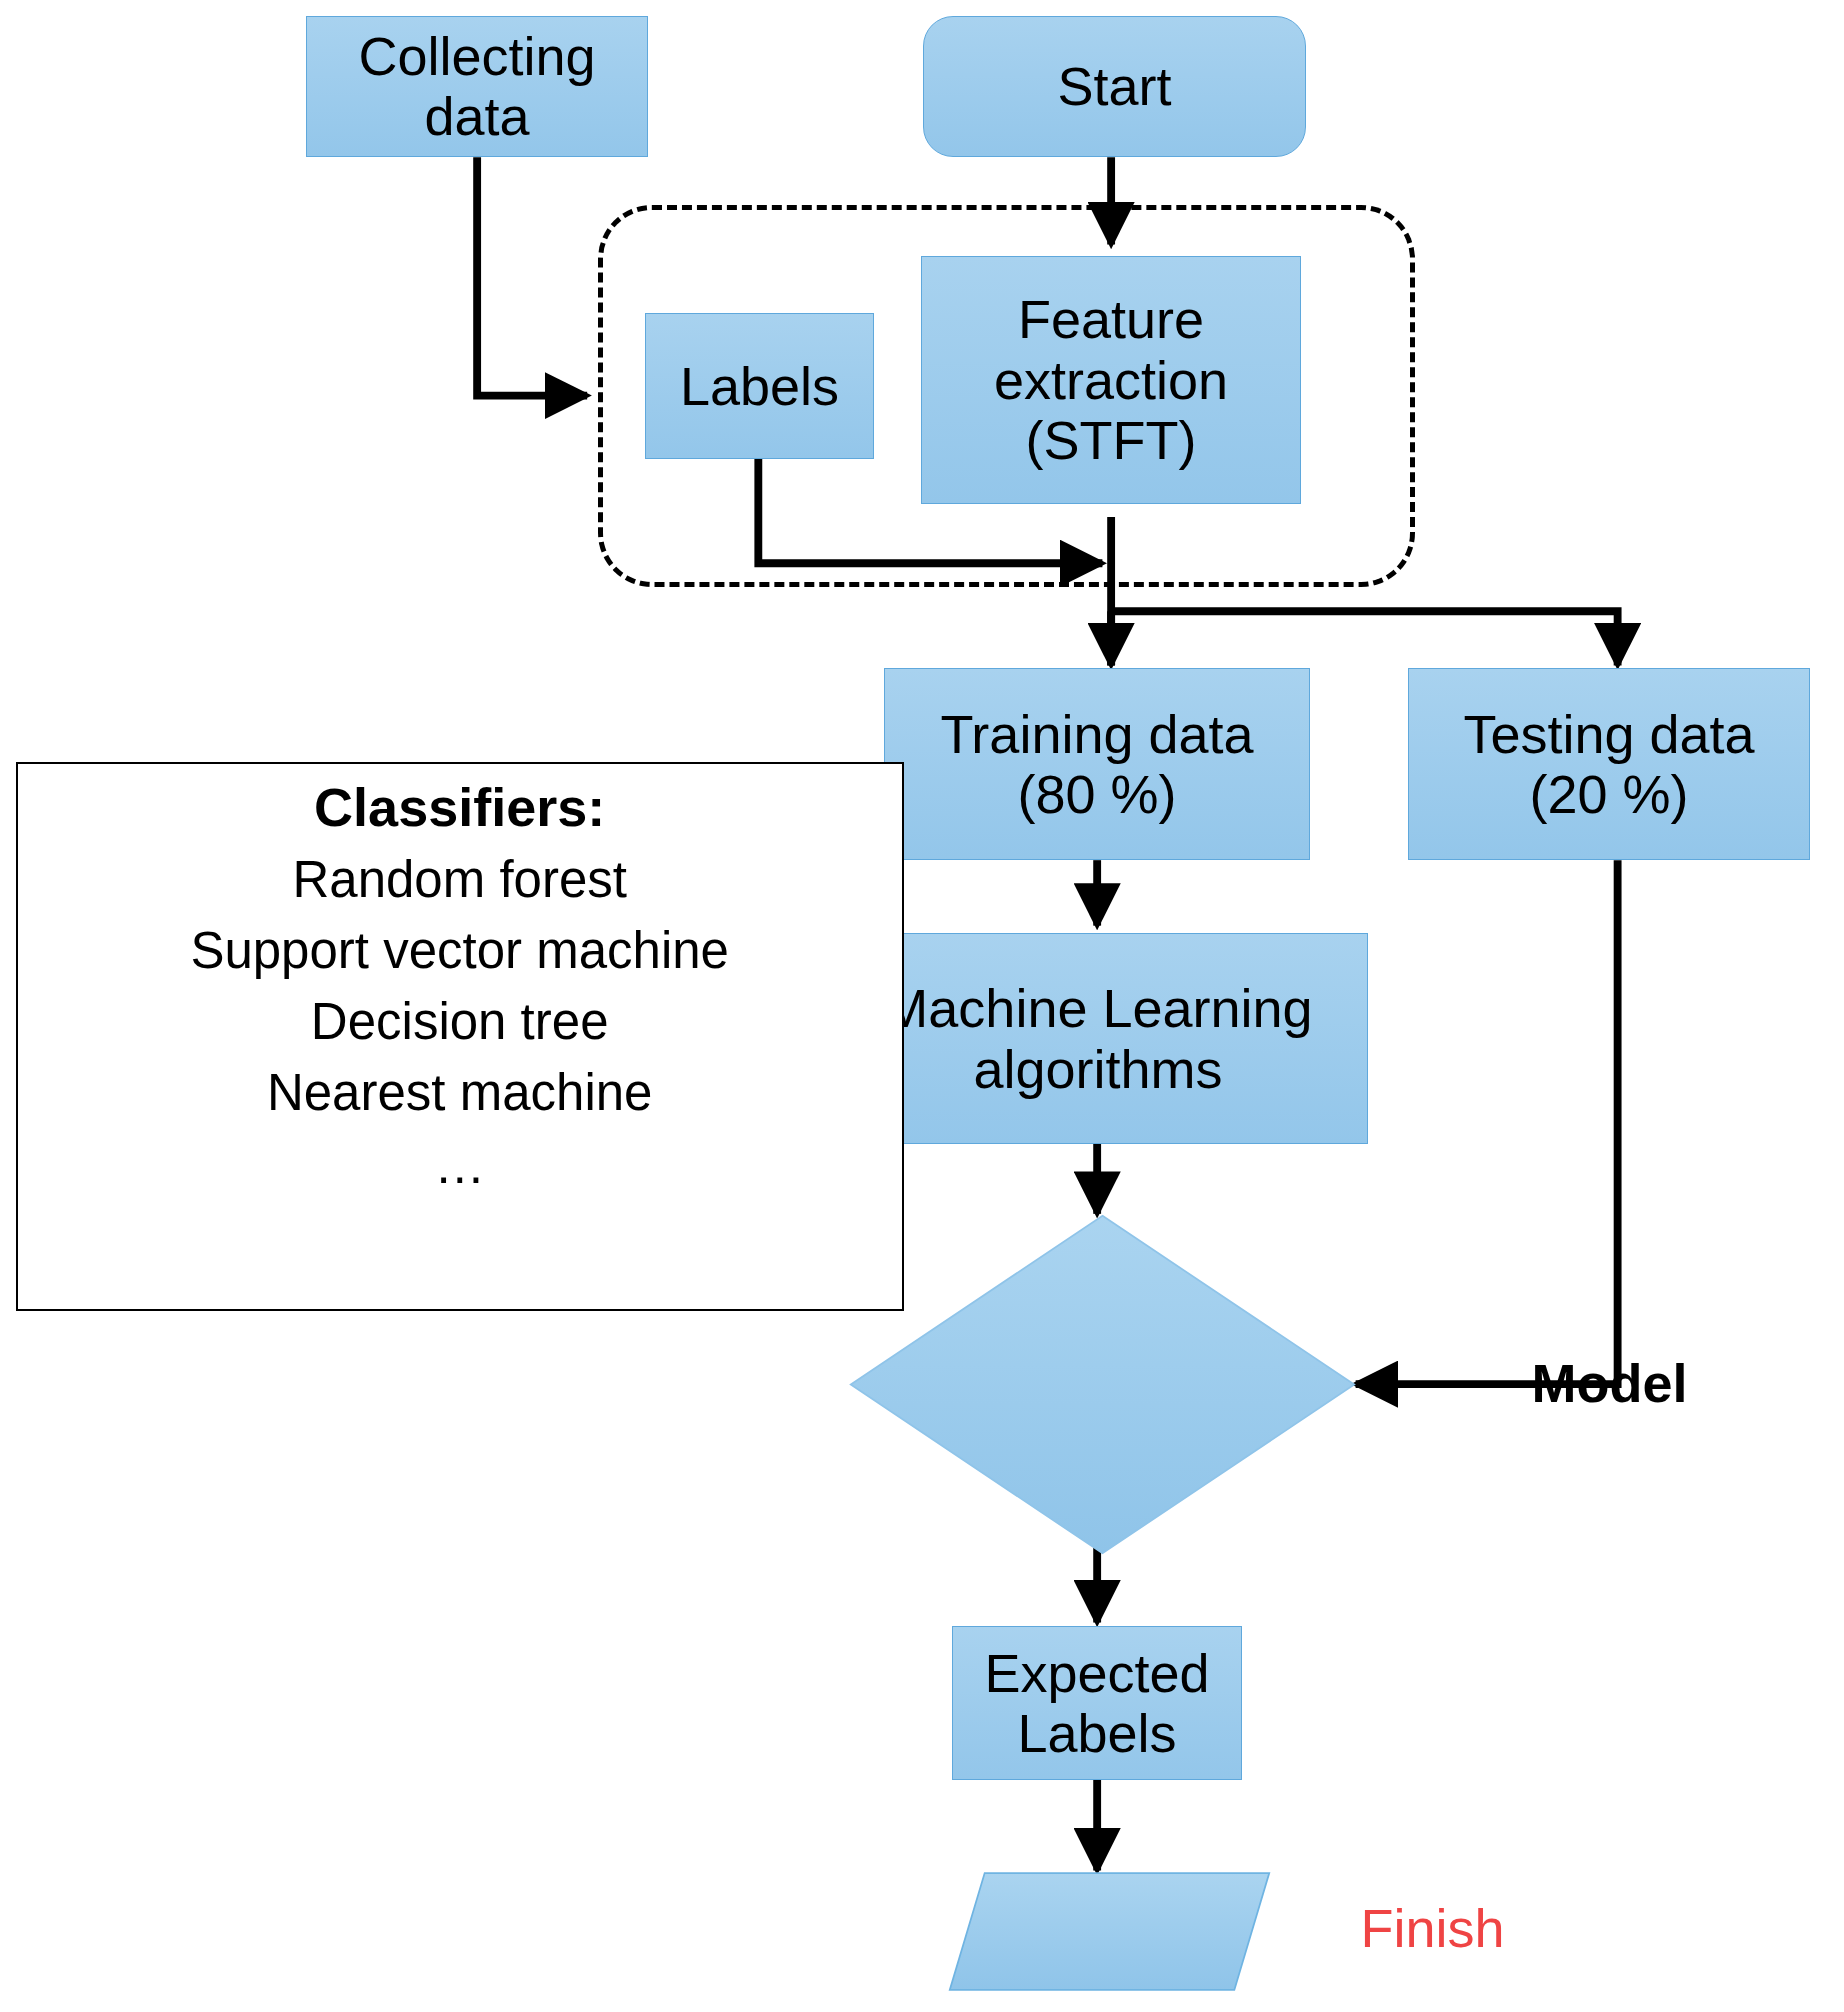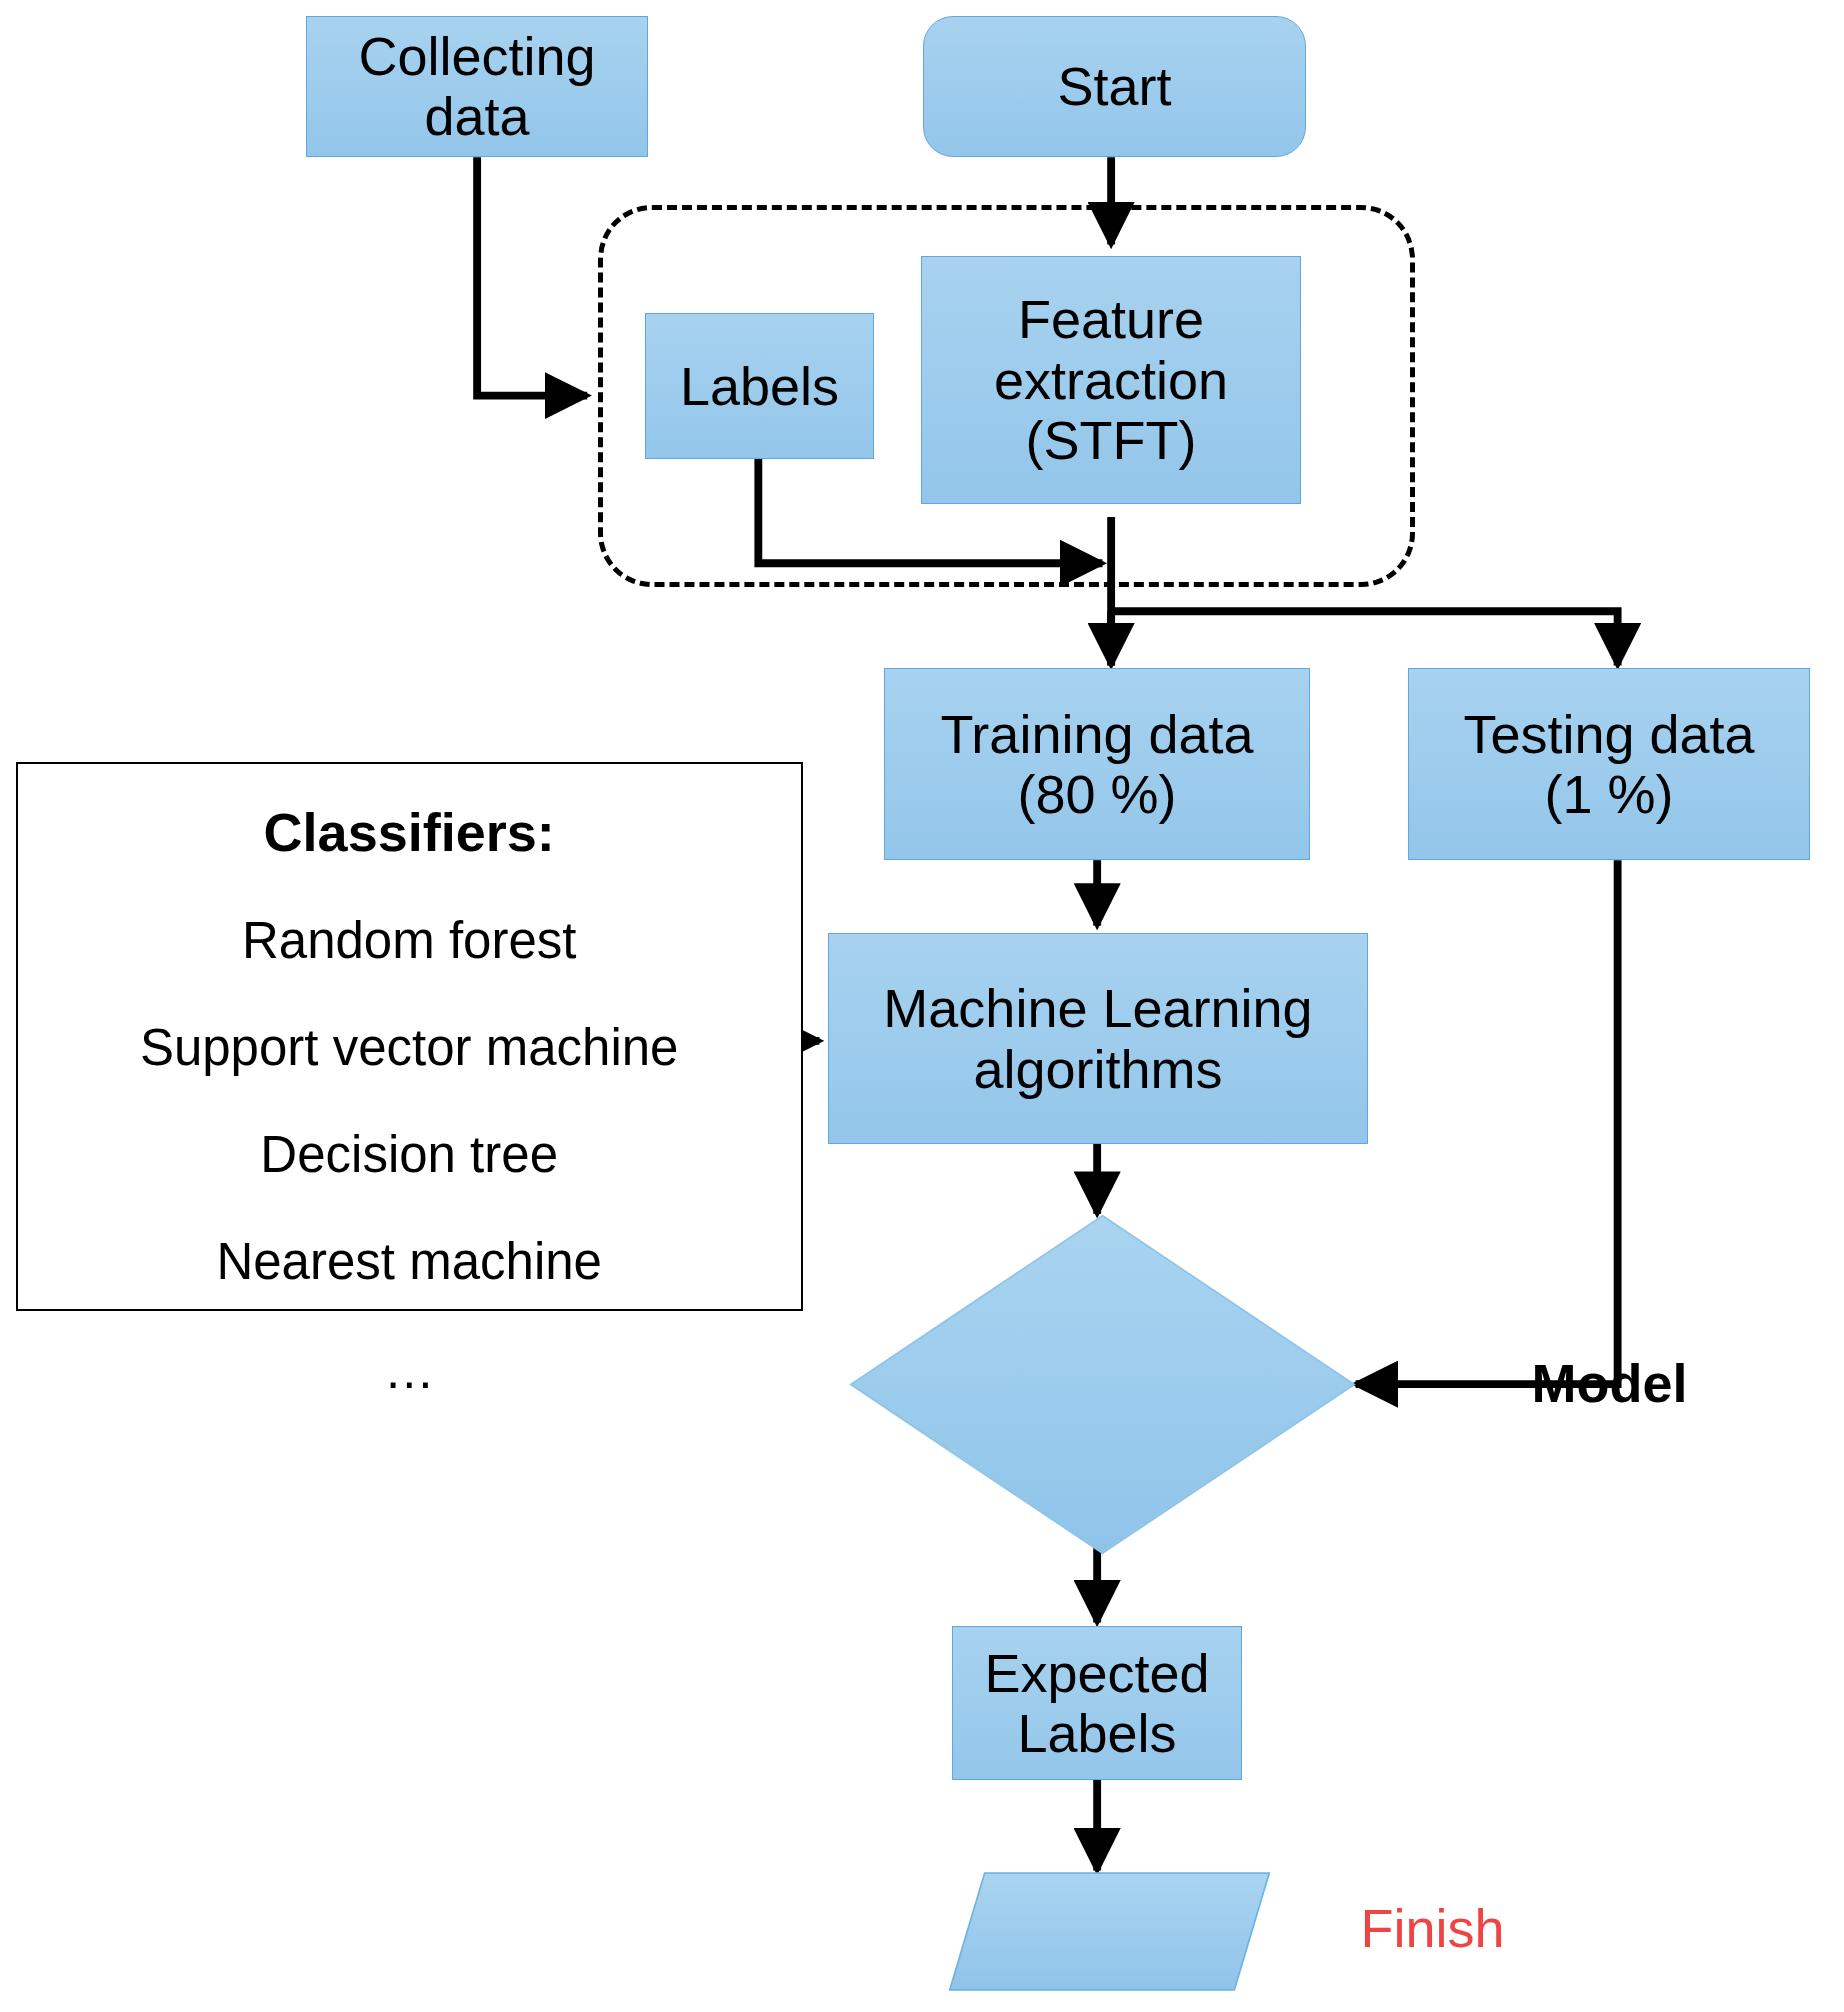--- a/index.html
+++ b/index.html
@@ -117,26 +117,26 @@
   <div class="node blue-rect" style="left:645px; top:313px; width:229px; height:146px; font-size:54px;">Labels</div>
 
   <div class="node blue-rect" style="left:921px; top:256px; width:380px; height:248px; font-size:54px;">Feature
 extraction
 (STFT)</div>
 
   <div class="node blue-rect" style="left:884px; top:668px; width:426px; height:192px; font-size:54px;">Training data
 (80 %)</div>
 
   <div class="node blue-rect" style="left:1408px; top:668px; width:402px; height:192px; font-size:54px;">Testing data
-(1 %)</div>
+(20 %)</div>
 
   <div class="node blue-rect" style="left:828px; top:933px; width:540px; height:211px; font-size:54px;">Machine Learning
 algorithms</div>
 
-  <div class="node white-box" style="left:15.7px; top:762px; width:787px; height:549px; font-size:51px; padding-top:29px;gap:36px;">
+  <div class="node white-box" style="left:15.7px; top:762px; width:888px; height:549px; font-size:51px; padding-top:4px;">
     <span class="label-line cls-title" style="font-size:54px; margin:8.7px 0 7px;">Classifiers:</span>
     <span class="label-line" style="margin:7px 0;">Random forest</span>
     <span class="label-line" style="margin:7px 0;">Support vector machine</span>
     <span class="label-line" style="margin:7px 12px;">Decision tree</span>
     <span class="label-line" style="margin:7px 0;">Nearest machine</span>
     <span class="label-line" style="margin:8.7px 0;">…</span>
   </div>
 
   <div class="diamond-wrap" style="left:849px; top:1214px; width:507px; height:341px;">
     <svg width="507" height="341" viewBox="0 0 580 390">

